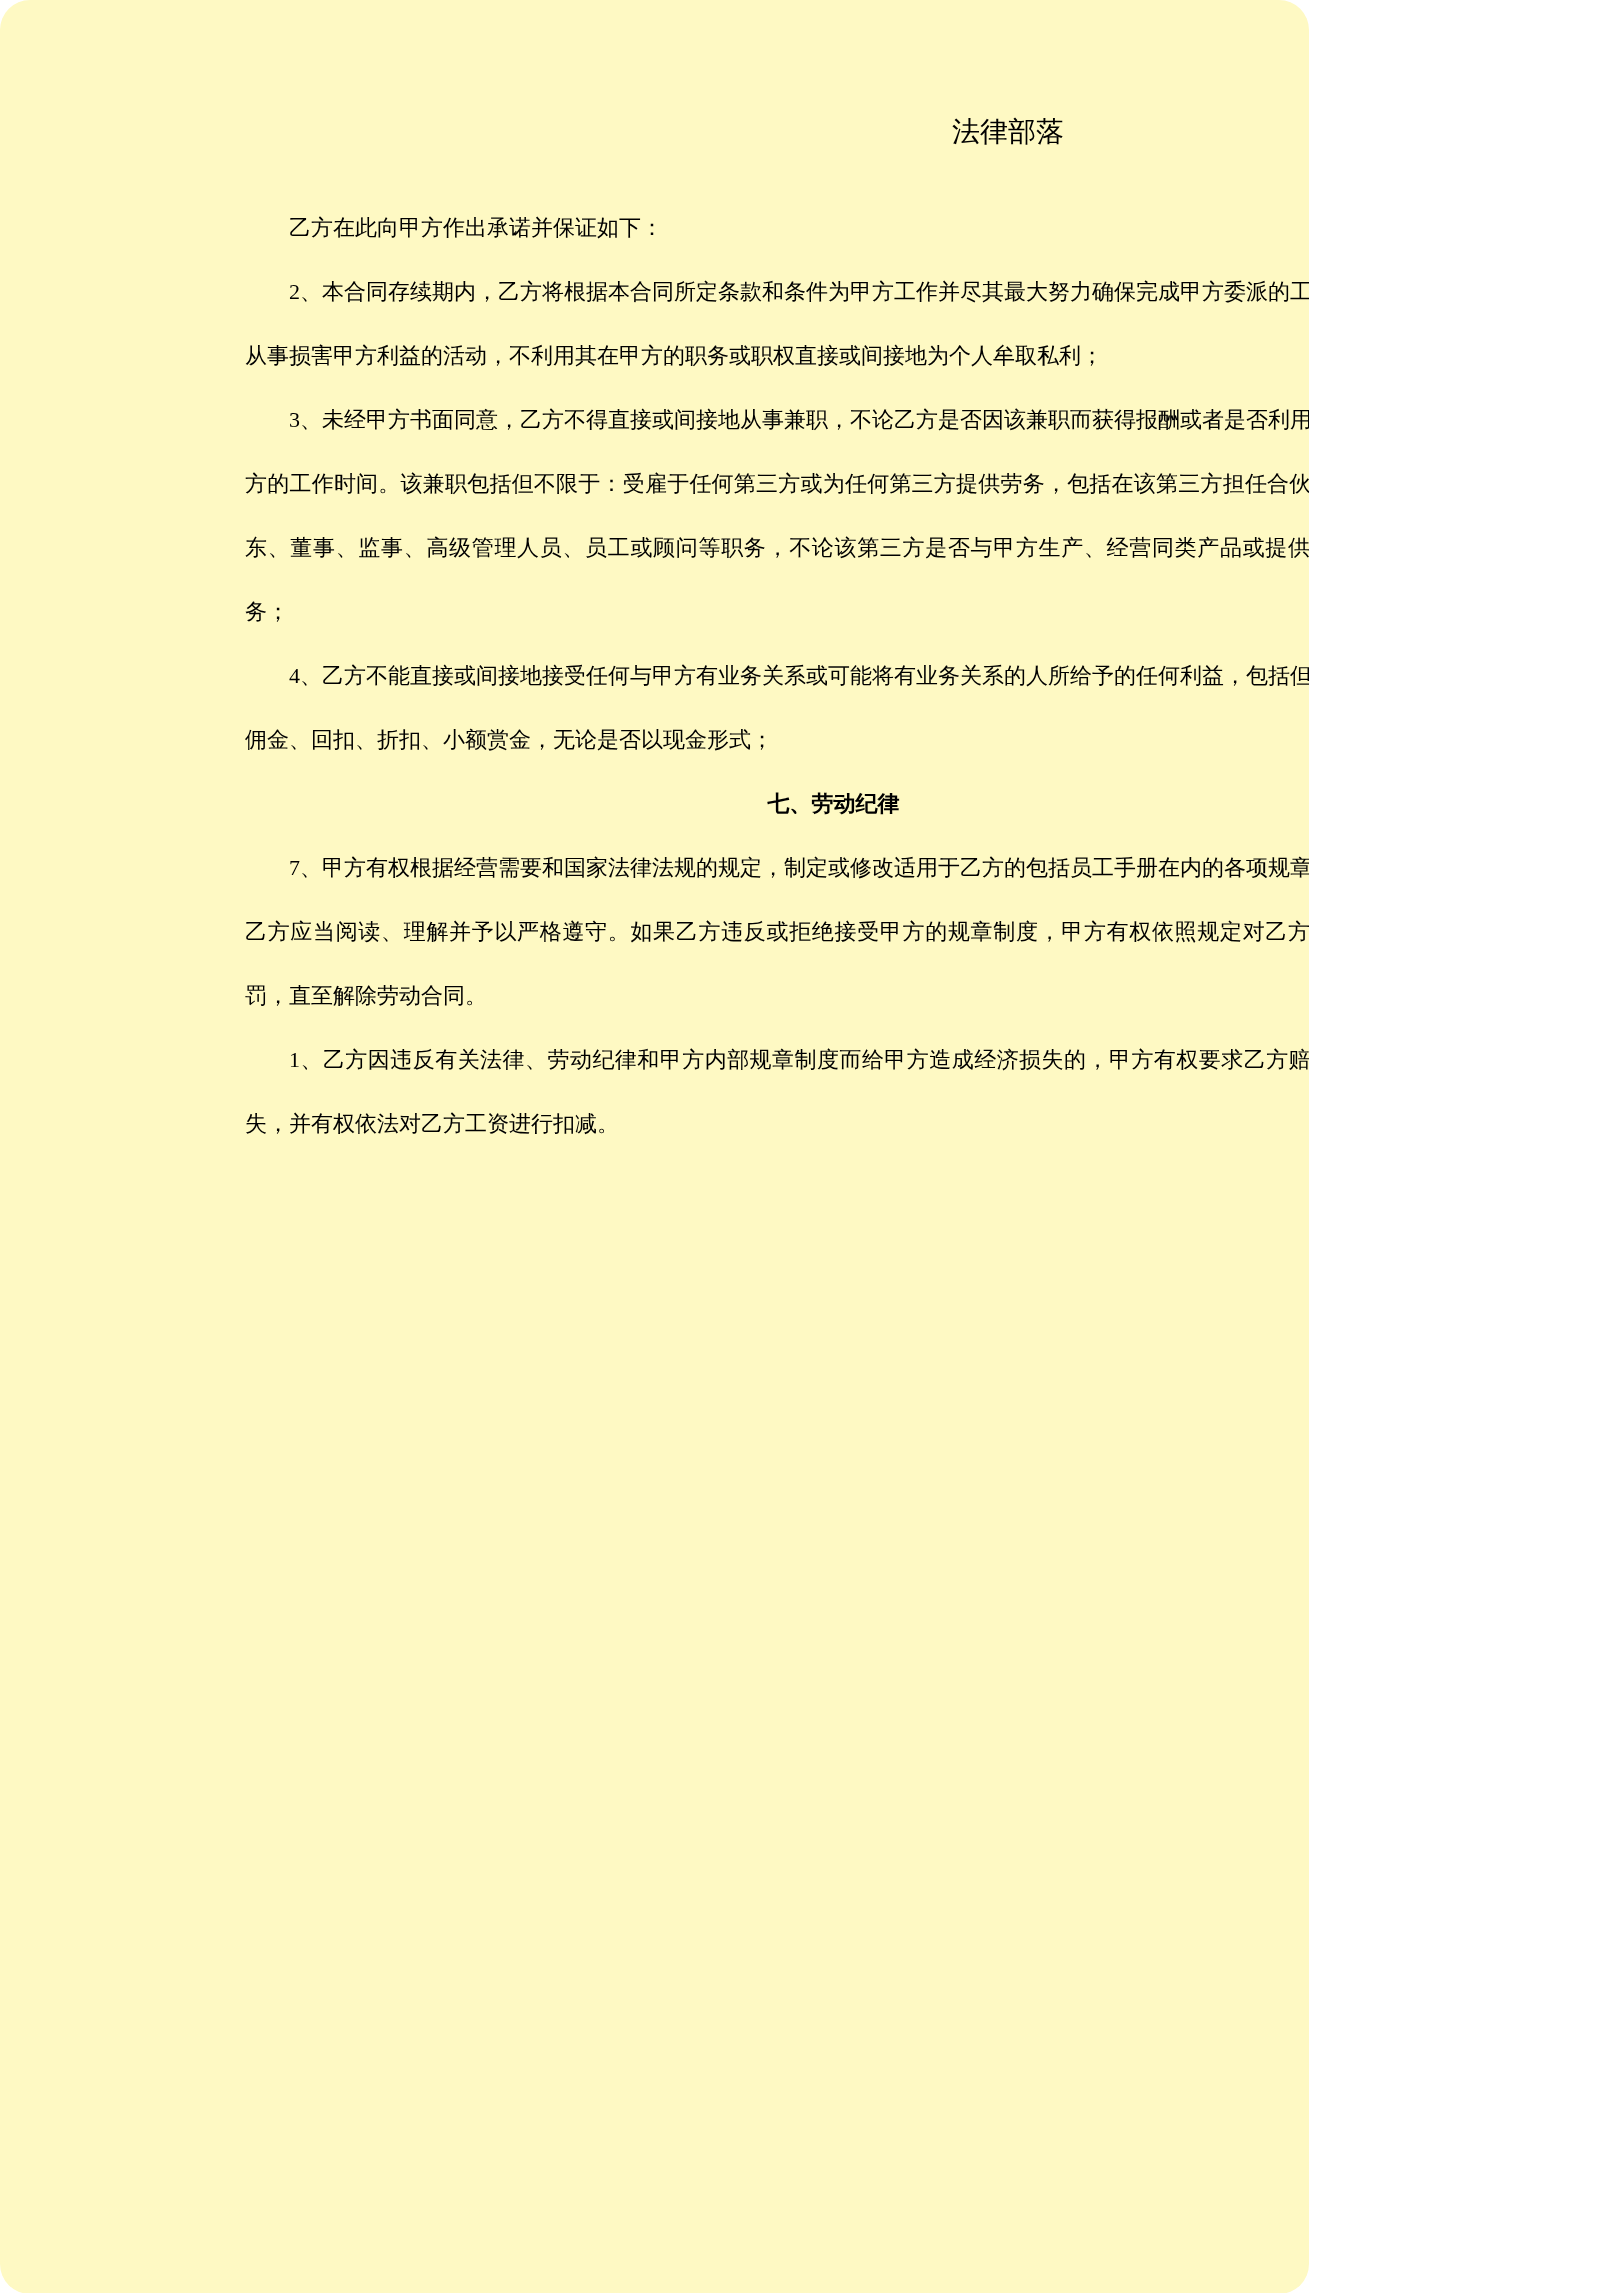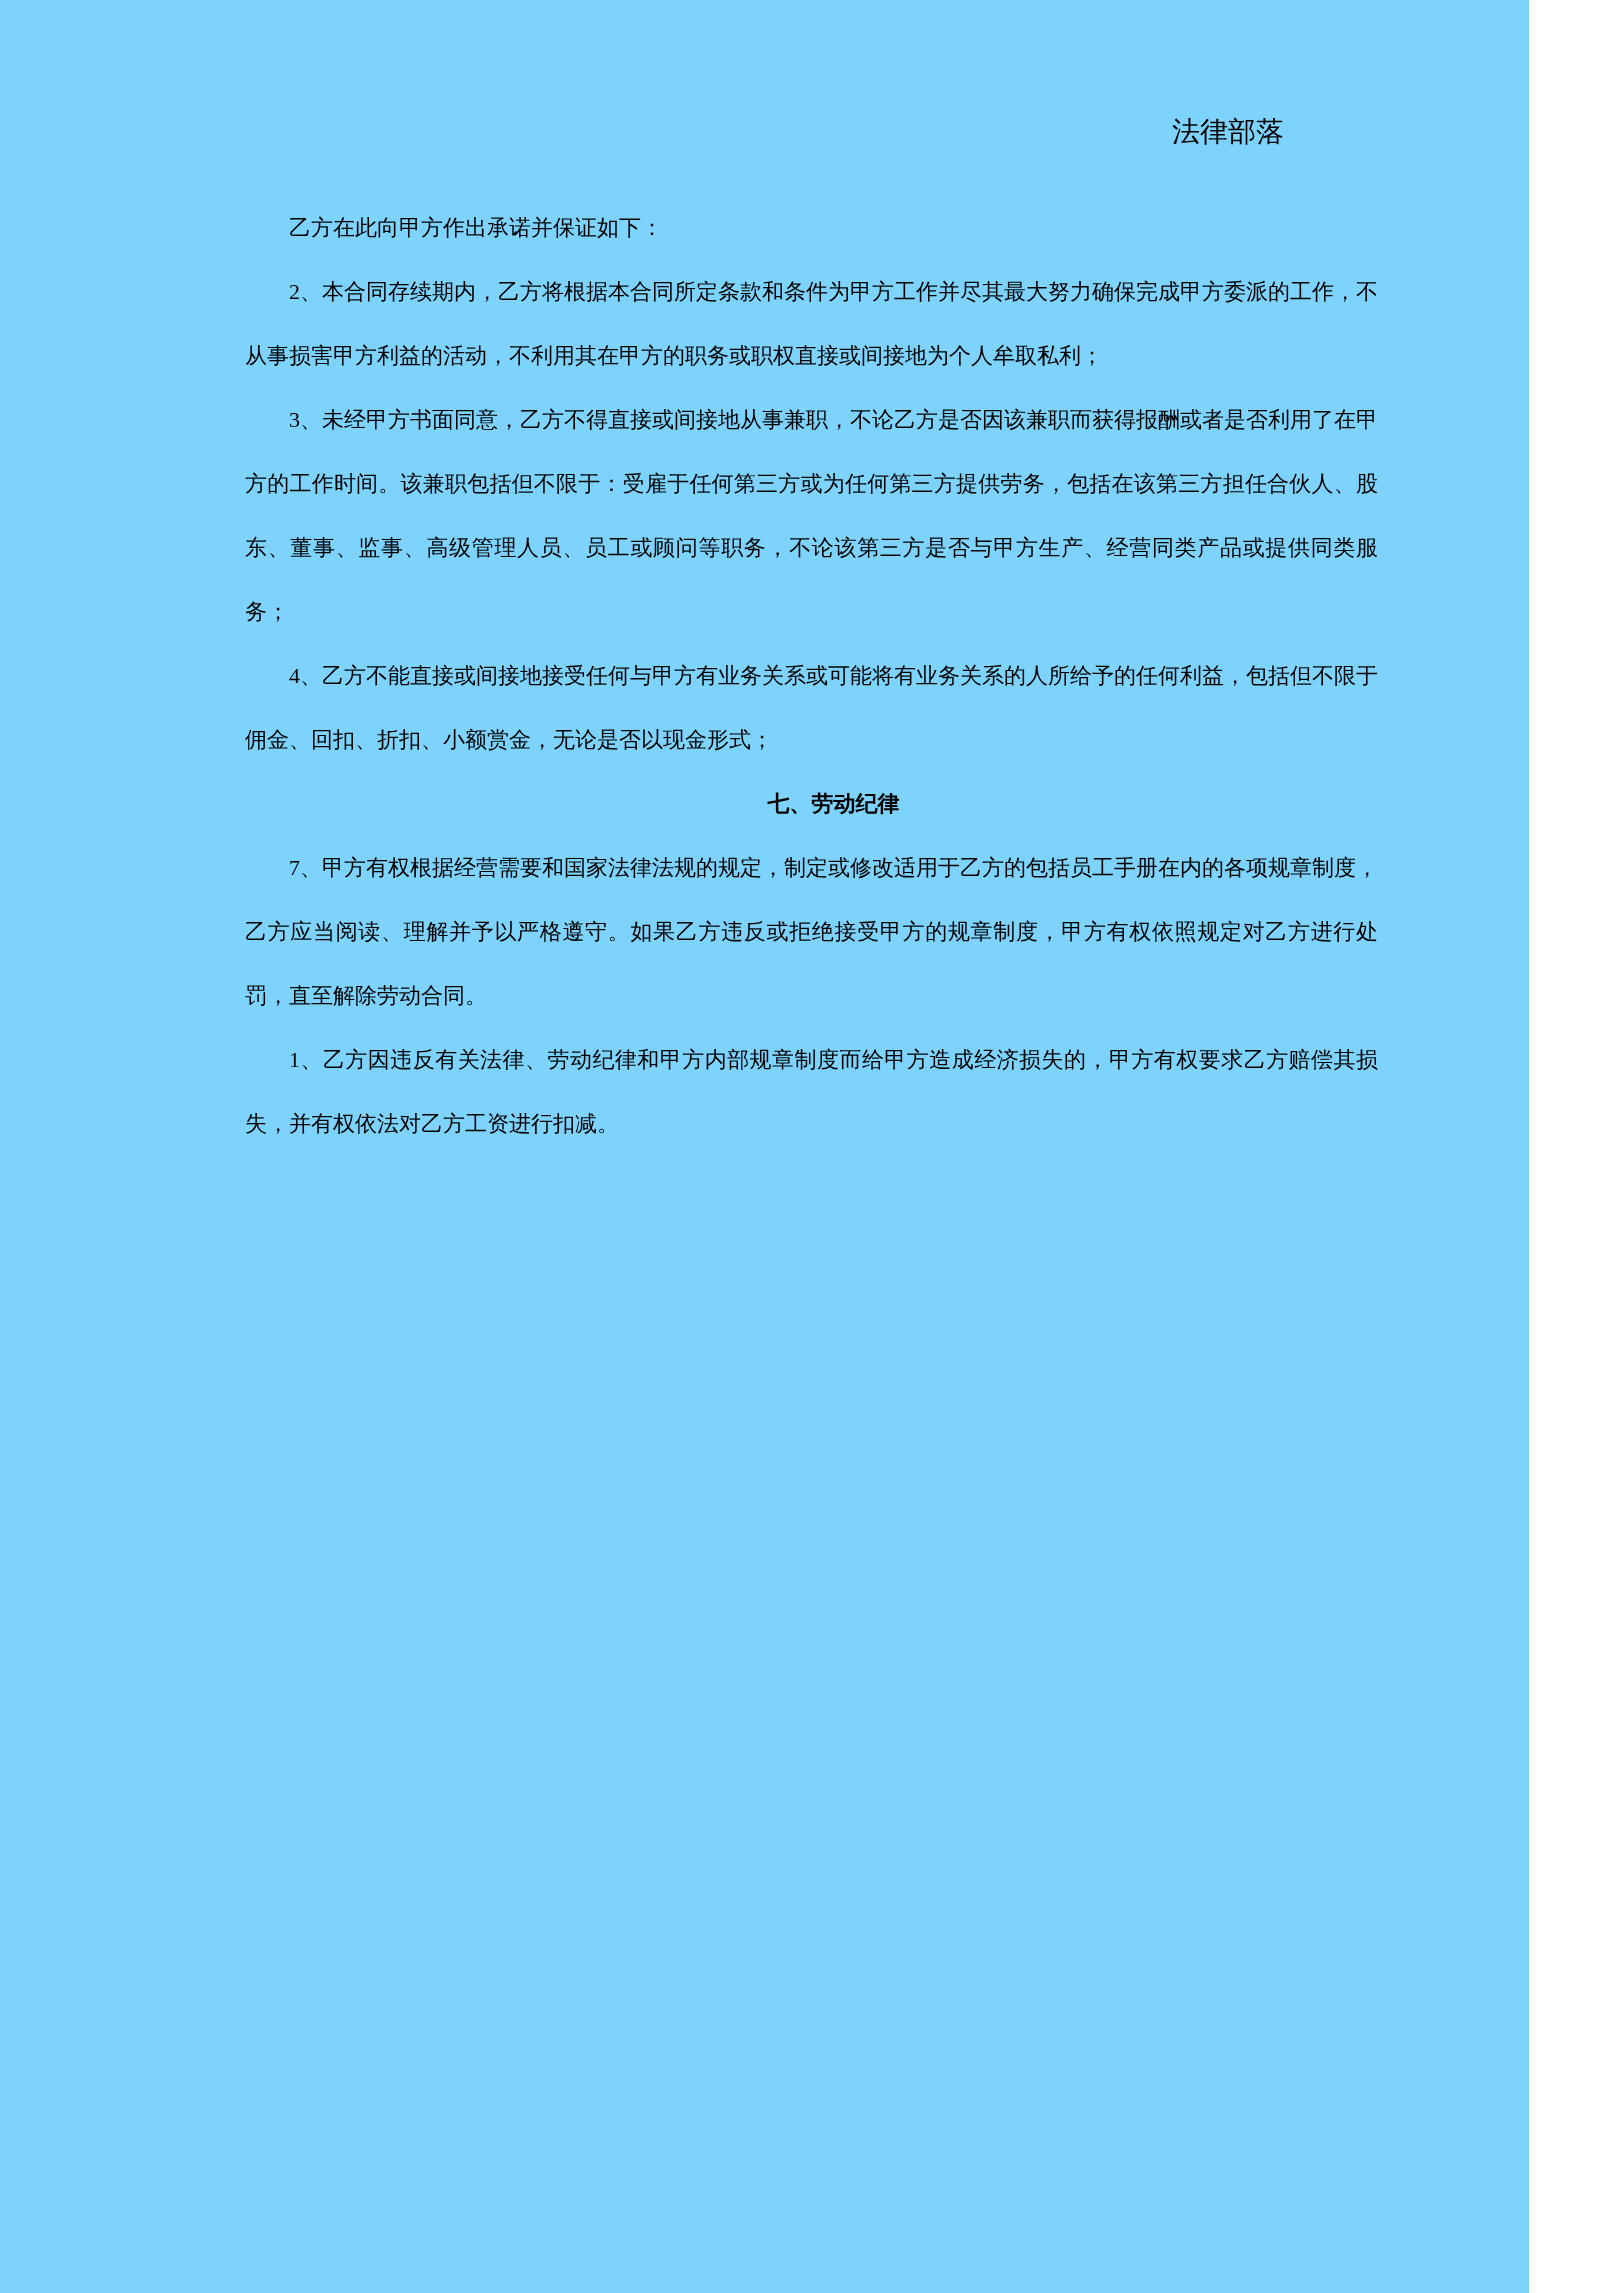--- a/index.html
+++ b/index.html
@@ -2,24 +2,25 @@
 <html style="font-size:14.5px"><head>
 <meta charset="utf-8">
 <style>
   html, body {
     margin: 0;
     padding: 0;
     background: #ffffff;
   }
   .page {
     position: relative;
-    width: 1529px;
+    width: 1309px;
     height: 2294px;
-    background: #7dd3fc;
+    background: #fef9c3;
     overflow: hidden;
+    border-radius: 30px;
   }
   .brand {
     position: absolute;
     top: 115px;
     right: 245px;
     font-family: "Liberation Sans", "DejaVu Sans", sans-serif;
     font-size: 28px;
     line-height: 33px;
     color: #000000;
     white-space: nowrap;

